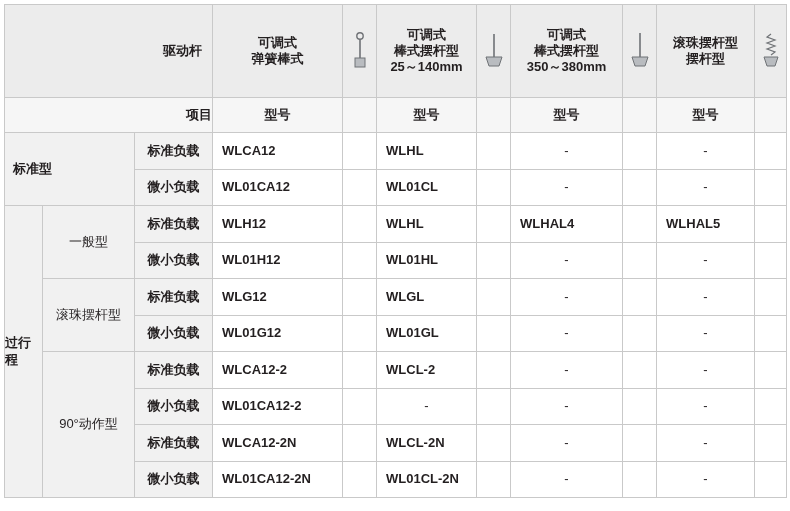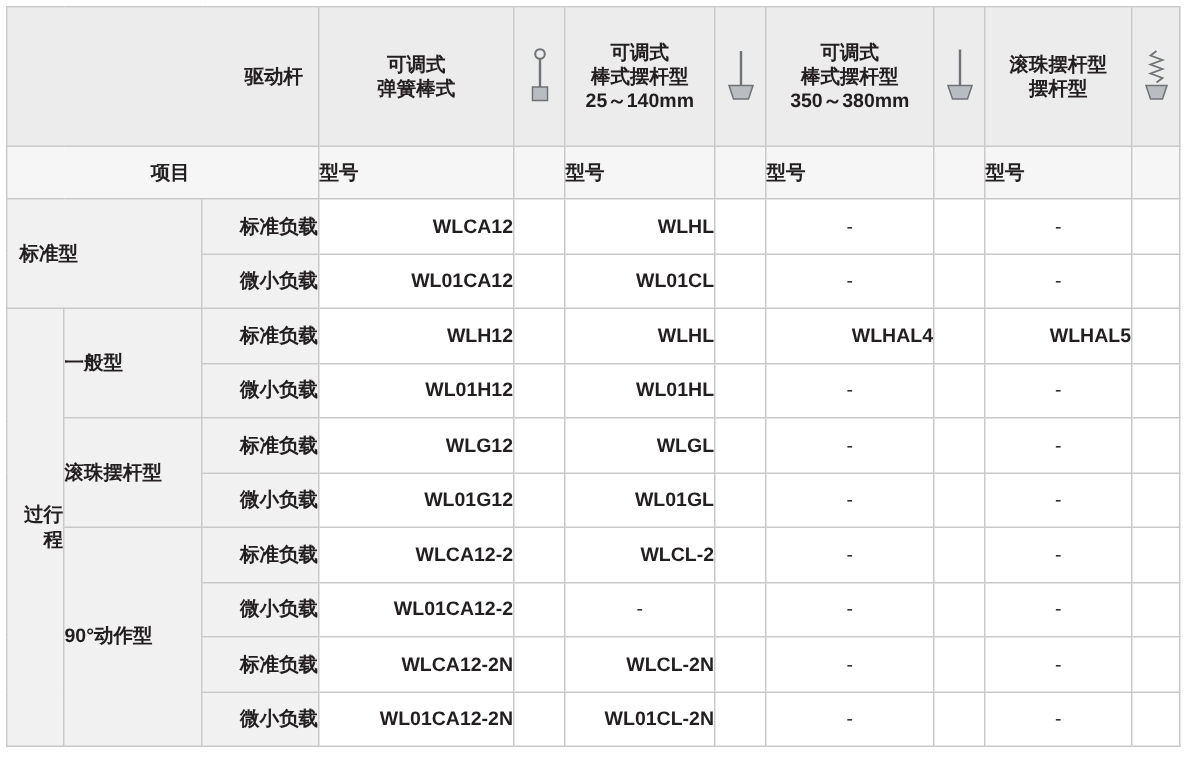--- a/index.html
+++ b/index.html
@@ -48,51 +48,53 @@
   }
   .hdr .l1 { display:block; }
   .hdr .l2 { display:block; }
   .hdr .l3 { display:block;text-align:center; }
 
   
   .item-row td {
     background: #f6f6f6;
     height: 34px;
     font-weight: bold;
+    text-align: center;
   }
   .item-row td.left {
-    text-align: center;
+    text-align: right;
     padding-left: 10px !important;
   }
 
   
   .grp {
     background: #f1f1f1;
     font-weight: bold;
-    text-align: right;
+    text-align: left;
     font-size: 13px;
   }
   .grp.left {
     text-align: left;
     padding-left: 8px !important;
   }
   .sub {
     background: #f1f1f1;
-    font-weight: bold;
+    font-weight: normal;
+    text-align: center;
     font-size: 13px;
   }
   .load {
     background: #f1f1f1;
     font-weight: bold;
-    text-align: right;
+    text-align: center;
     font-size: 13px;
   }
   .val {
     background: #ffffff;
-    text-align: right;
+    text-align: left;
     padding-left: 9px !important;
     font-weight: bold;
     font-size: 13.5px;
     height: 35.5px;
   }
   .val.dash {
     text-align: center;
     padding-left: 0 !important;
     font-weight: normal;
   }

